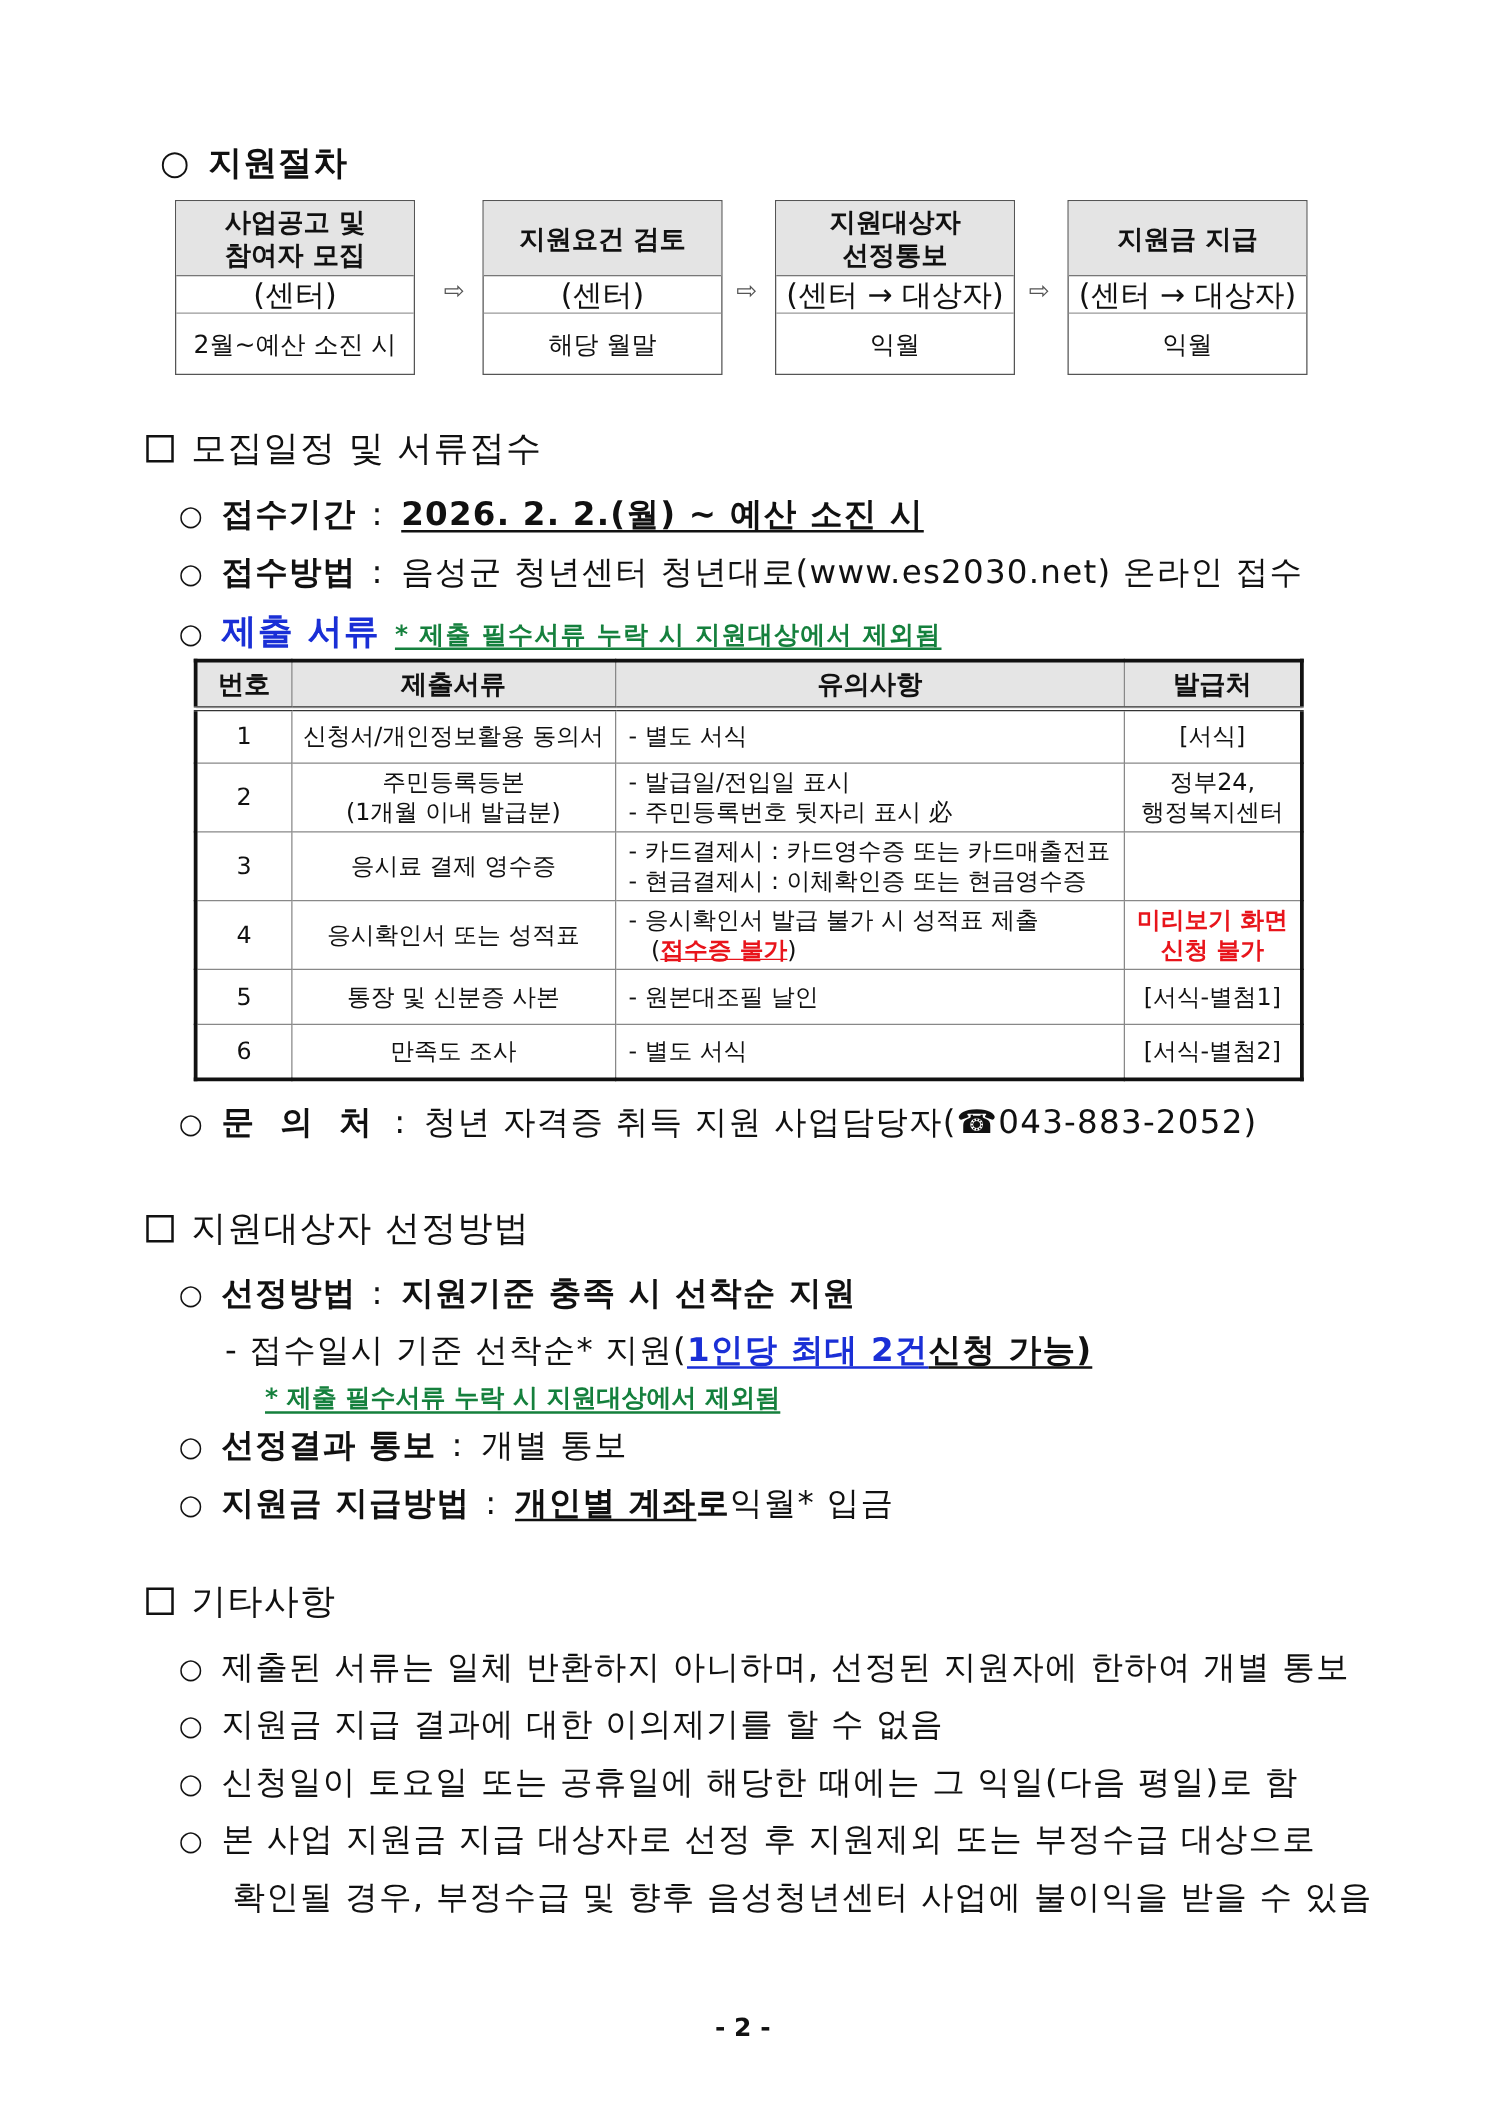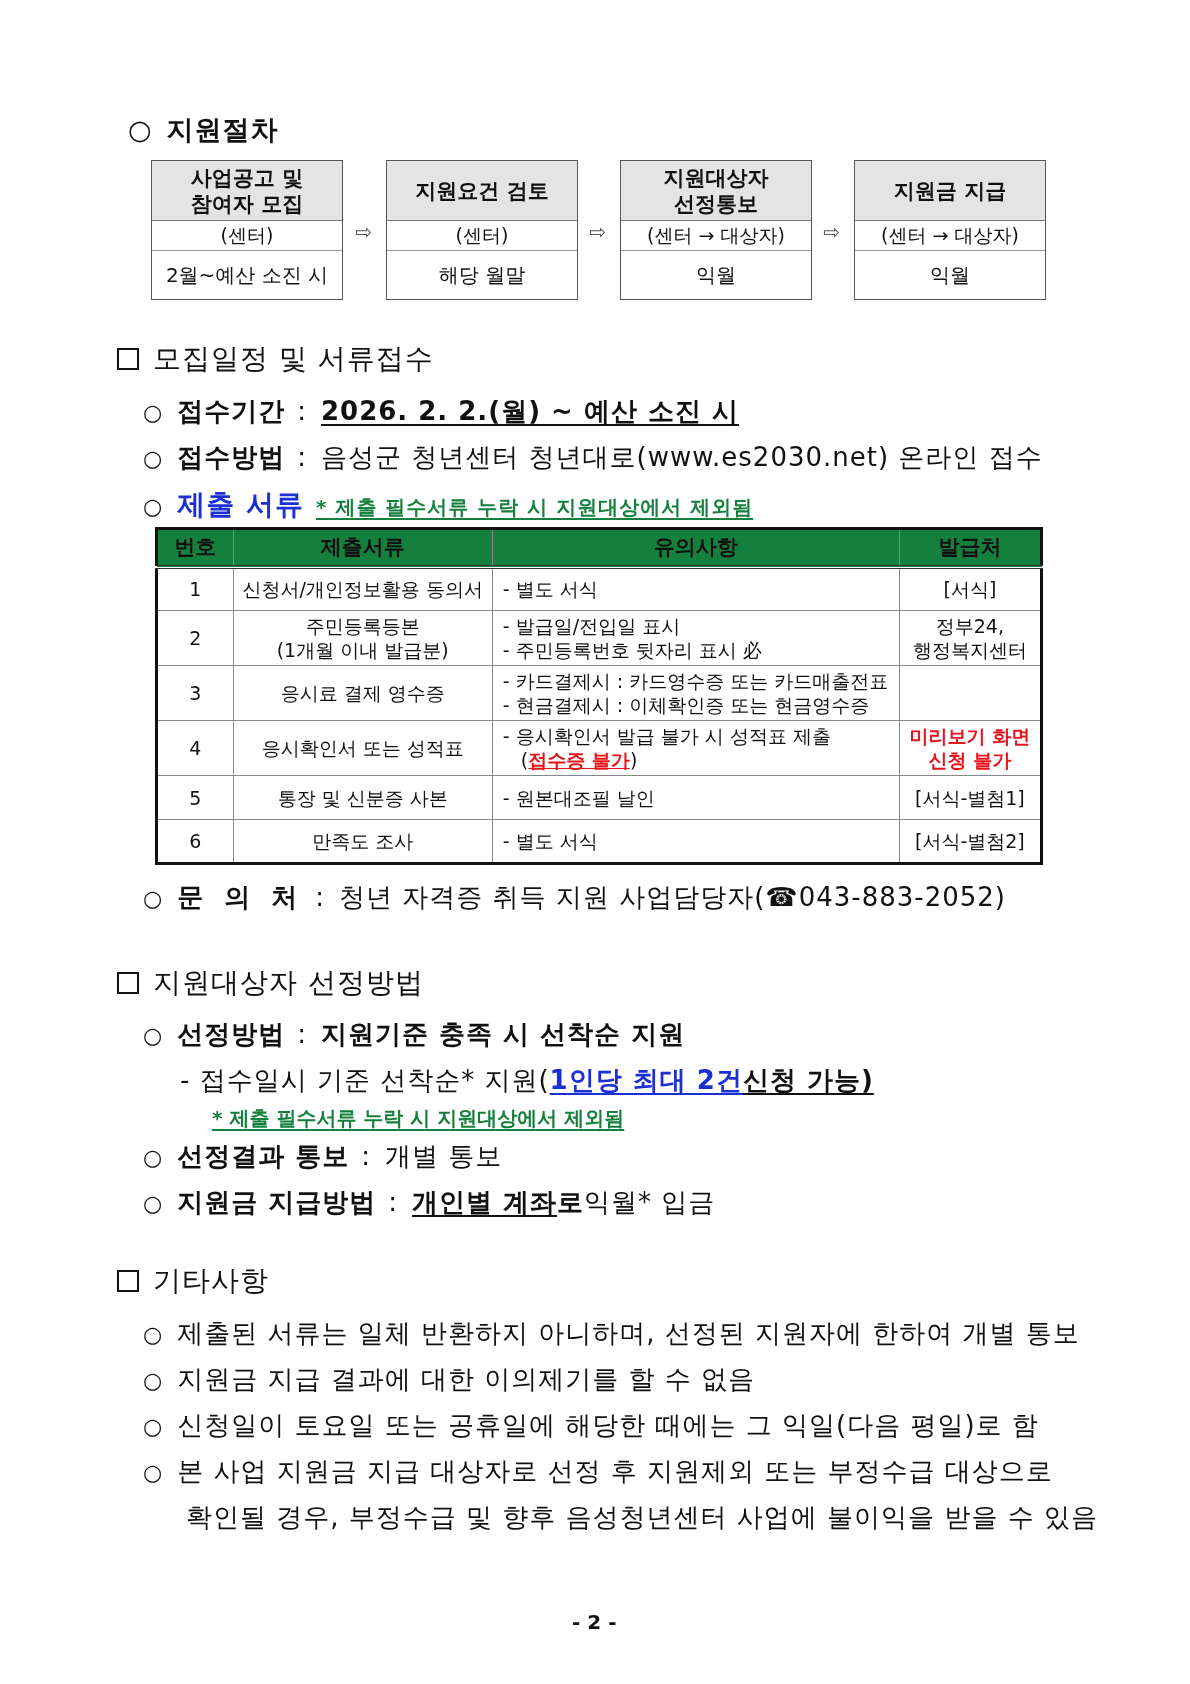--- a/index.html
+++ b/index.html
@@ -6,58 +6,58 @@
   html, body { width: 1190px; height: 1684px; background: #ffffff; }
   body { position: relative; font-family: "DejaVu Sans", sans-serif; color: #111; overflow: hidden; }
   .abs { position: absolute; white-space: nowrap; }
 
   
   .sub-heading { font-size: 27px; font-weight: bold; letter-spacing: 1px; }
   .sub-heading .mark { font-weight: normal; margin-right: 14px; }
 
   .flow-box { position: absolute; top: 160px; width: 192px; height: 140px; border: 1.5px solid #555; }
   .flow-box .fb-head { height: 60px; background: #e4e4e4; border-bottom: 1px solid #777; display: flex; align-items: center; justify-content: center; text-align: center; font-weight: bold; font-size: 21px; line-height: 26px; white-space: pre-line; }
-  .flow-box .fb-who { height: 30px; border-bottom: 1px solid #999; display: flex; align-items: center; justify-content: center; font-size: 19px; }
+  .flow-box .fb-who { height: 30px; border-bottom: 1px solid #999; display: flex; align-items: center; justify-content: center; font-size: 24px; }
   .flow-box .fb-when { height: 48px; display: flex; align-items: center; justify-content: center; font-size: 20px; }
   .flow-arrow { position: absolute; top: 220px; font-size: 20px; color: #555; }
 
   
   .sec-heading { font-size: 28px; font-weight: normal; letter-spacing: 1px; display: flex; align-items: center; }
   .sec-heading .box { display: inline-block; width: 22px; height: 22px; border: 2px solid #111; margin-right: 14px; }
 
   .bullet-line { font-size: 26px; letter-spacing: 1px; display: flex; align-items: baseline; }
   .bullet-line .circle { font-size: 22px; margin-right: 14px; font-weight: normal; }
   .bullet-line .label { font-weight: bold; margin-right: 12px; }
   .bullet-line .colon { margin-right: 14px; }
   .u { text-decoration: underline; text-underline-offset: 4px; }
   .blue { color: #1a2fd6; }
   .note-red { color: #15803d; font-size: 20px; font-weight: bold; text-decoration: underline; text-underline-offset: 4px; }
 
   
   .doc-table { position: absolute; left: 155px; top: 527px; width: 888px; border: 3px solid #111; border-collapse: collapse; font-size: 19px; }
-  .doc-table th { background: #15803d; font-weight: bold; font-size: 21px; height: 38px; border-right: 1px solid #888; border-bottom: 4px double #333; }
+  .doc-table th { background: #e5e5e5; font-weight: bold; font-size: 21px; height: 38px; border-right: 1px solid #888; border-bottom: 4px double #333; }
   .doc-table td { border-right: 1px solid #888; border-bottom: 1px solid #888; text-align: center; line-height: 24px; padding: 0 4px; }
   .doc-table th:last-child, .doc-table td:last-child { border-right: none; }
   .doc-table td.notes { text-align: left; padding-left: 10px; }
   .doc-table td.issuer-red { color: #e8141b; font-weight: bold; }
   .doc-table tr.r-short td { height: 44px; }
   .doc-table tr.r-tall td { height: 55px; }
   .doc-table .note-line { display: block; white-space: nowrap; }
   .doc-table .red-ul { color: #e8141b; font-weight: bold; text-decoration: underline; }
 
   .footer-page { font-size: 20px; font-weight: bold; }
 </style>
 </head>
 <body>
 
 <div class="abs sub-heading" style="left:128px; top:112px;text-align:center;">
   <span class="mark">○</span><span>지원절차</span>
 </div>
 
-<div class="flow-box" style="left:151px;">
+<div class="flow-box" style="left:140px;">
   <div class="fb-head">사업공고 및
 참여자 모집</div>
   <div class="fb-who">(센터)</div>
   <div class="fb-when">2월~예산 소진 시</div>
 </div>
 <div class="flow-arrow" style="left:355px;">⇨</div>
 <div class="flow-box" style="left:386px;">
   <div class="fb-head">지원요건 검토</div>
   <div class="fb-who">(센터)</div>
   <div class="fb-when">해당 월말</div>

